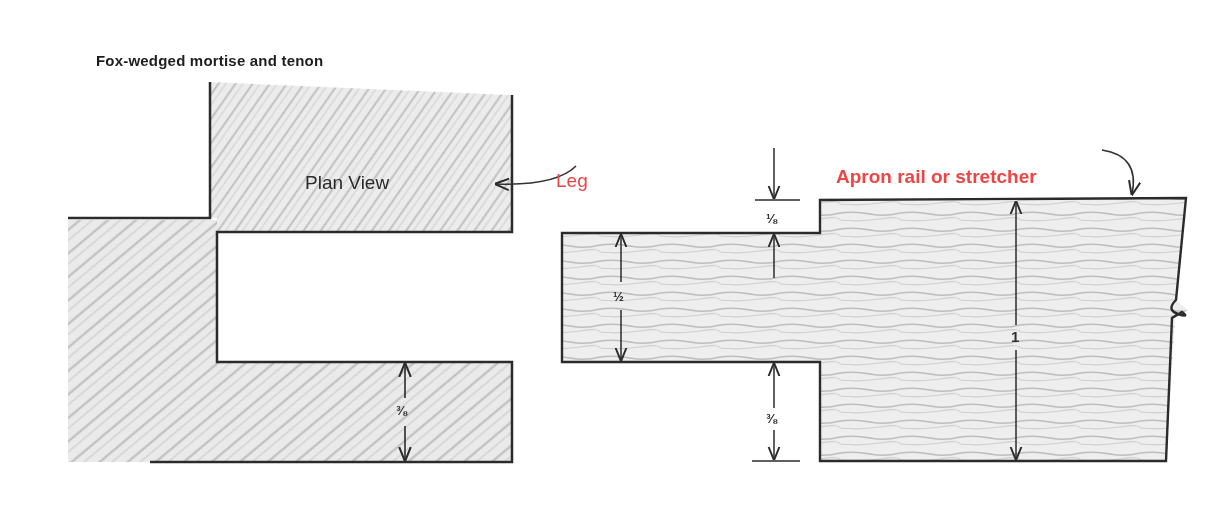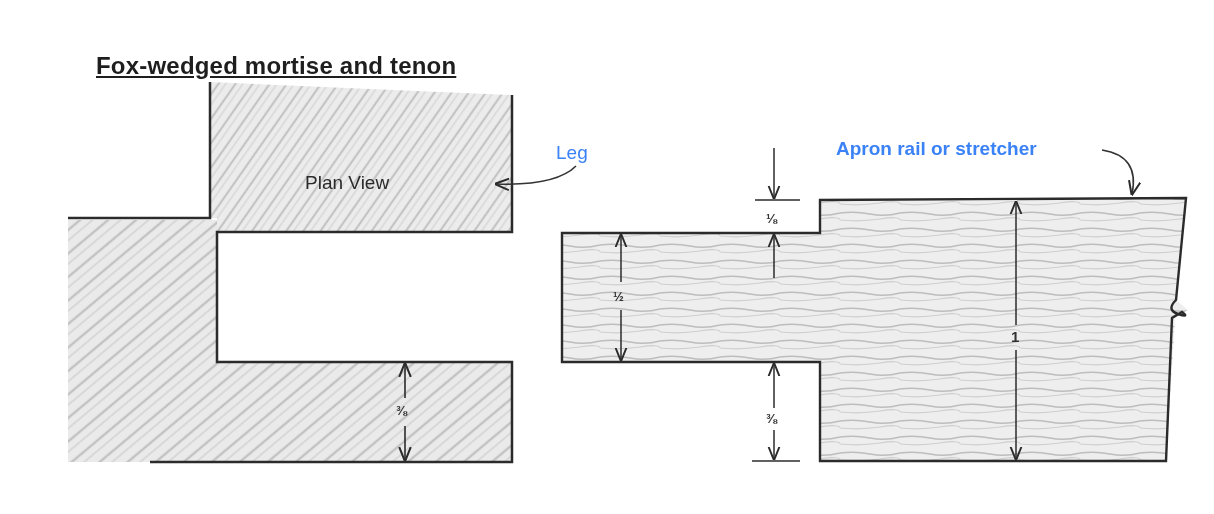--- a/index.html
+++ b/index.html
@@ -1,20 +1,20 @@
 <!DOCTYPE html>
 <html><head>
   <meta charset="utf-8">
   <style>
     html, body { margin: 0; padding: 0; background: #ffffff; }
     body { width: 1214px; height: 514px; position: relative; overflow: hidden; font-family: "Liberation Sans", sans-serif; }
     #canvas { position: absolute; left: 0; top: 0; }
-    .title { position: absolute; left: 96px; top: 52px; font-size: 24px; font-weight: bold; color: #1e1e1e; white-space: nowrap; letter-spacing: 0.2px; text-decoration: underline; }
+    .title { position: absolute; left: 96px; top: 52px; font-size: 15px; font-weight: bold; color: #1e1e1e; white-space: nowrap; letter-spacing: 0.2px; }
     .plan-label { position: absolute; left: 305px; top: 172px; font-size: 19px; font-weight: normal; color: #2a2a2a; white-space: nowrap; }
-    .callout { position: absolute; font-size: 19px; color: #3b82f6; white-space: nowrap; }
+    .callout { position: absolute; font-size: 19px; color: #ef4444; white-space: nowrap; margin-top: 28px; }
     .leg-label { left: 556px; top: 142px; }
     .apron-label { left: 836px; top: 138px; font-weight: bold; }
     .dim { position: absolute; font-size: 13px; font-weight: bold; color: #333; white-space: nowrap; background: transparent; }
   </style>
 </head>
 <body>
 
 <svg id="canvas" width="1214" height="514" viewBox="0 0 1214 514">
   <defs>
     <pattern id="grainDiag" width="14" height="14" patternUnits="userSpaceOnUse" patternTransform="rotate(-55)">

